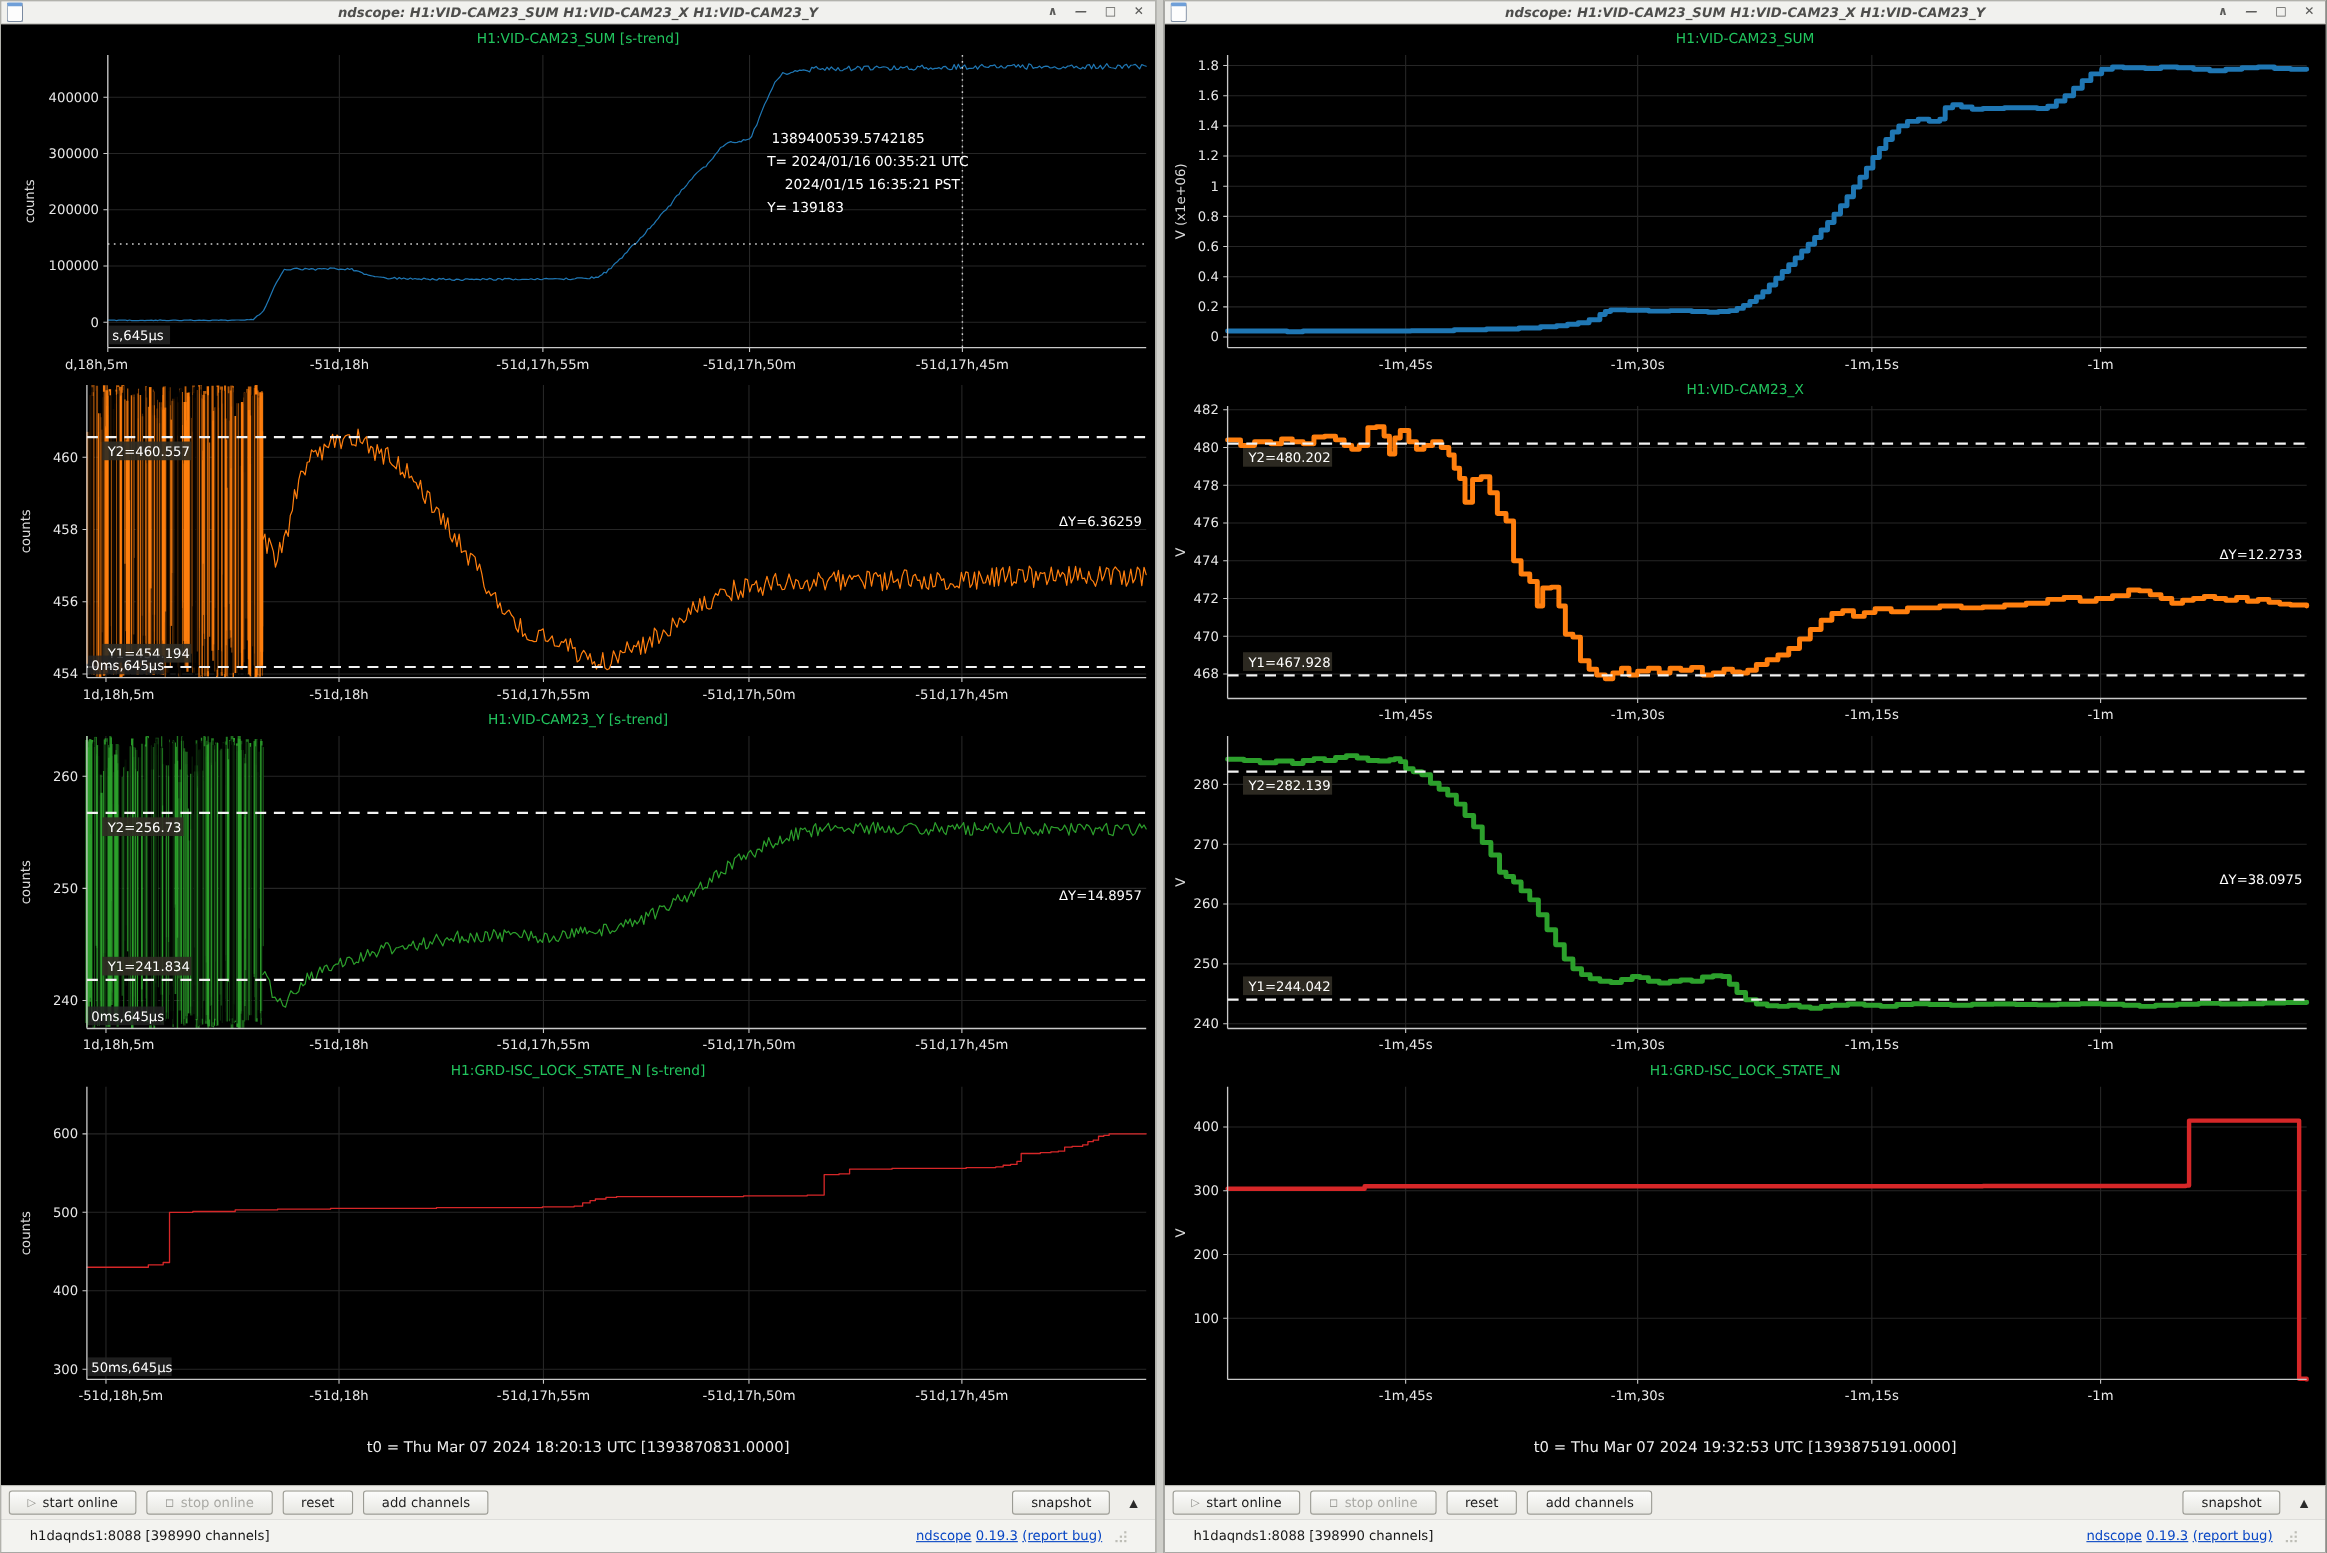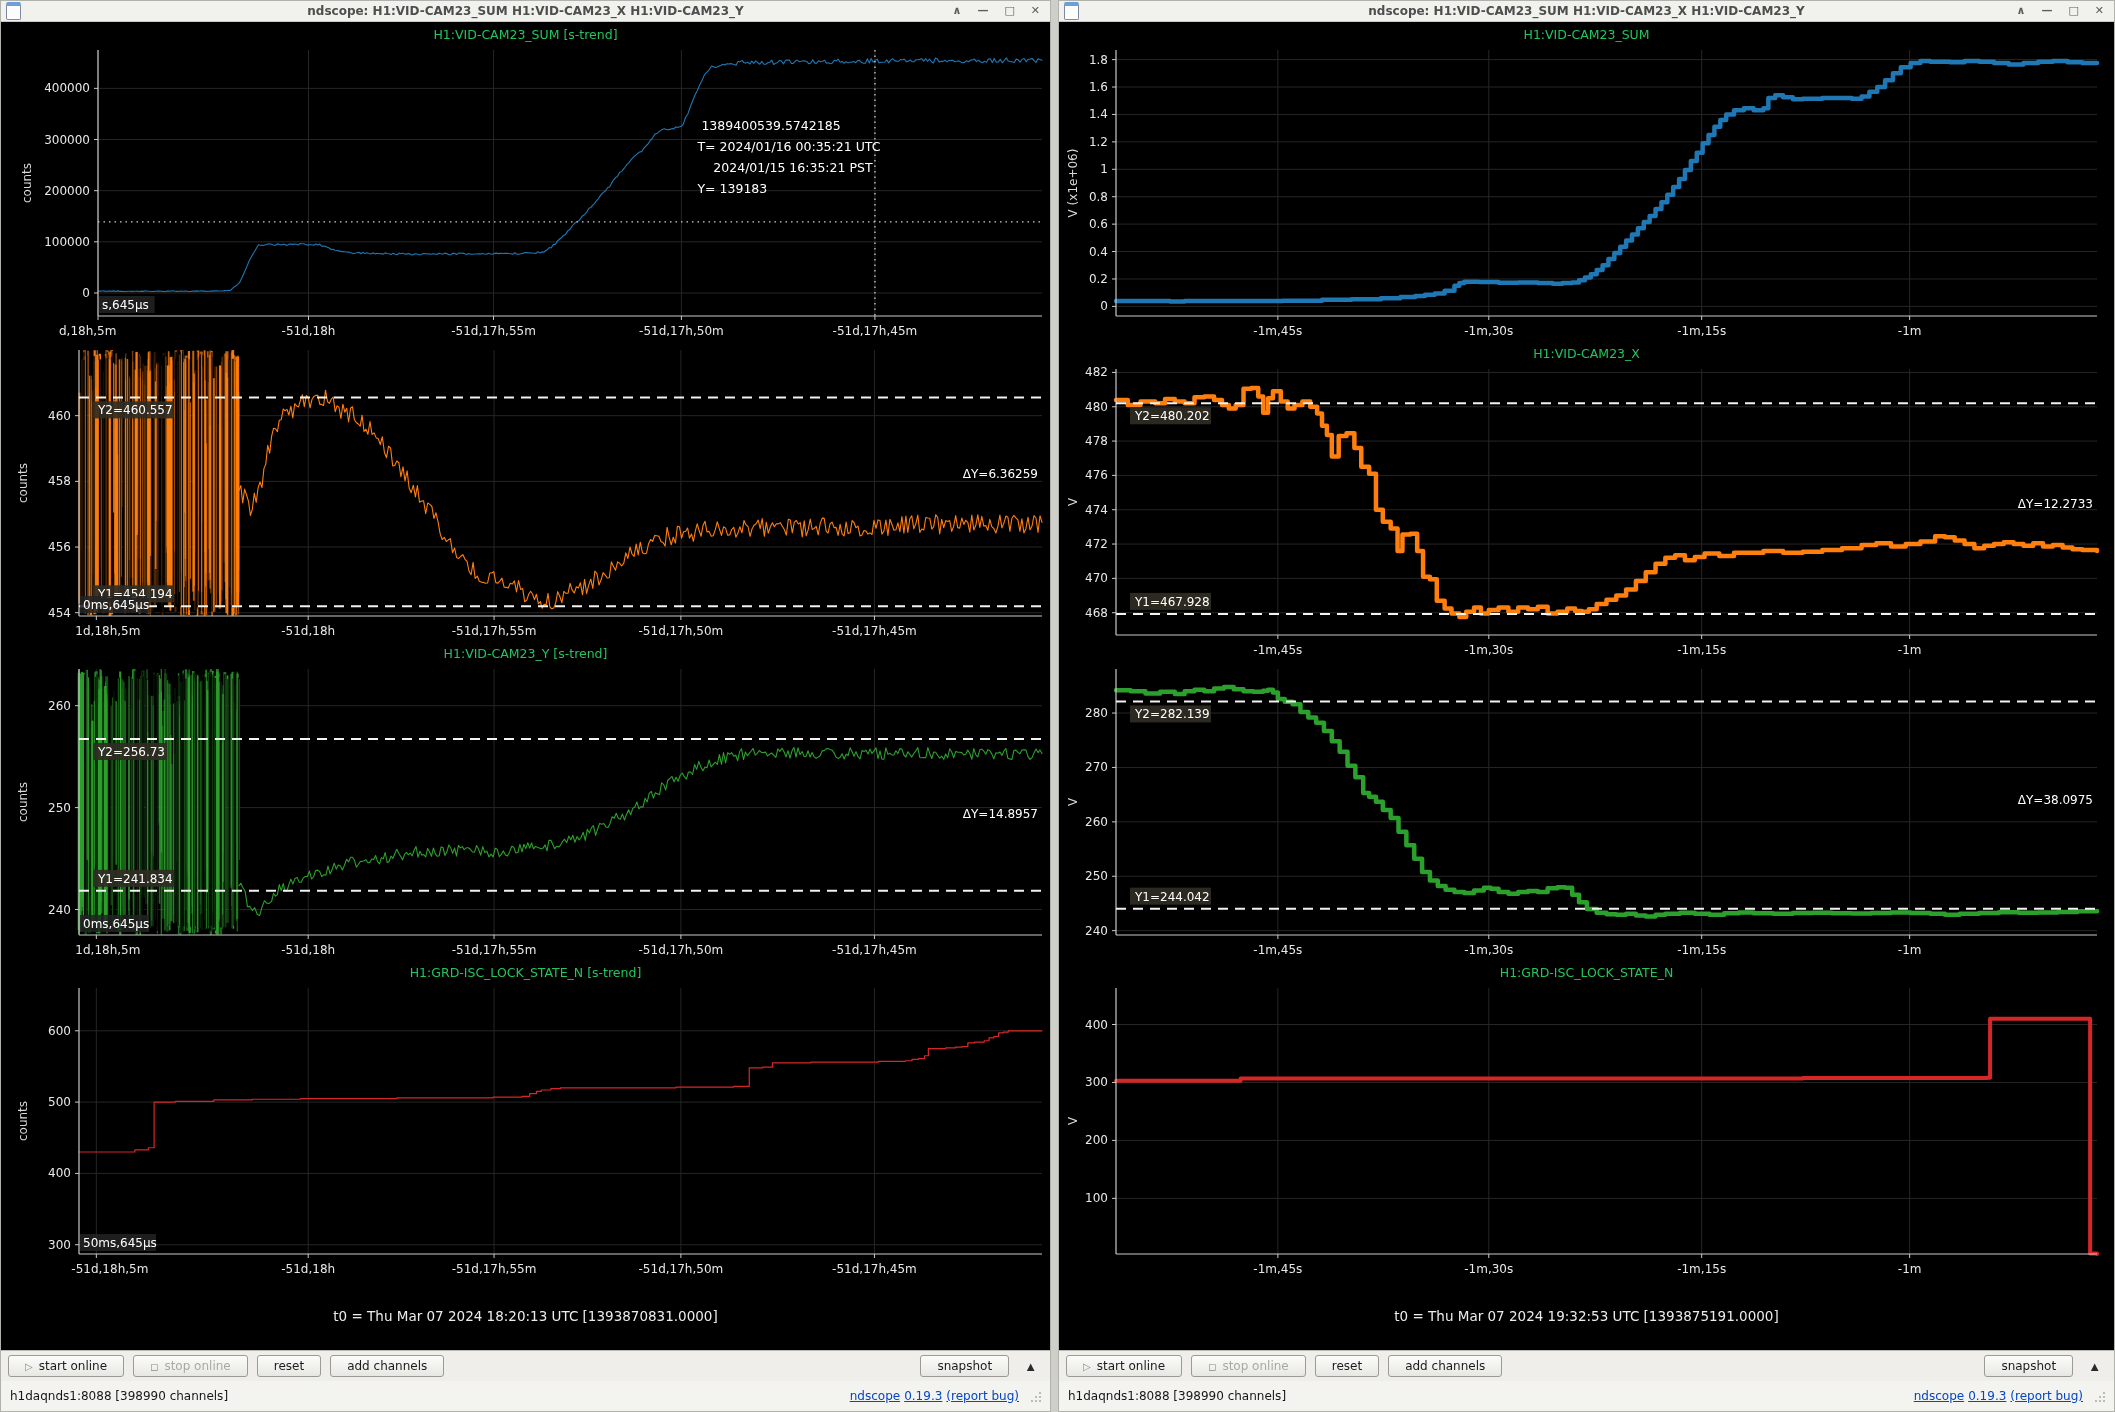--- a/index.html
+++ b/index.html
@@ -3,21 +3,21 @@
 <meta charset="utf-8">
 <style>
   html,body{margin:0;padding:0;}
   body{width:2115px;height:1412px;background:#cfcfca;position:relative;overflow:hidden;
        font-family:"DejaVu Sans",sans-serif;}
   .win{position:absolute;top:0;height:1412px;background:#000;border:1px solid #b2b2ac;
        box-sizing:border-box;display:flex;flex-direction:column;}
   .win-left{left:0;width:1051px;}
   .win-right{left:1058px;width:1057px;}
   .titlebar{height:20px;background:#f1f1ee;display:flex;align-items:center;position:relative;
-            flex:0 0 auto;border-bottom:1px solid #c8c8c2;}
+            flex:0 0 auto;border-bottom:1px solid #c8c8c2;font-style:italic;}
   .titlebar .appicon{width:13px;height:13px;margin-left:5px;background:#fdfdfd;border:1px solid #7a8aa0;
             border-top:4px solid #6f9fd8;border-radius:2px;}
   .titlebar .title{position:absolute;left:0;right:0;text-align:center;font-size:12px;font-weight:bold;
             color:#4e4e4c;pointer-events:none;}
   .titlebar .controls{margin-left:auto;display:flex;gap:16px;padding-right:10px;z-index:2;}
   .titlebar .controls span{color:#5c5c5a;font-size:11px;font-weight:bold;line-height:20px;cursor:default;}
   .plotregion{flex:1 1 auto;background:#000;display:flex;flex-direction:column;padding-top:3px;}
   .plotblock{flex:0 0 auto;}
   .plot-title{color:#22c55e;font-size:12.5px;text-align:center;height:19px;line-height:19px;}
   .t0line{color:#ececec;font-size:13.5px;text-align:center;flex:1 0 auto;display:flex;
@@ -25,21 +25,21 @@
   .toolbar{flex:0 0 30px;background:#efeeea;border-top:1px solid #b9b9b3;display:flex;
            align-items:center;gap:9px;padding:0 7px;}
   .btn{background:linear-gradient(#fcfcfb,#e7e7e2);border:1px solid #9b9b94;border-radius:3px;
        font-family:"DejaVu Sans",sans-serif;font-size:12px;color:#1c1c1c;padding:3px 16px;
        display:flex;align-items:center;gap:6px;white-space:nowrap;}
   .btn .bicon{font-size:10px;color:#8b8b86;}
   .btn.disabled{color:#a9a9a4;}
   .spacer{flex:1 1 auto;}
   .upbtn{background:none;border:none;font-size:13px;color:#2a2a2a;padding:0 6px;}
   .statusbar{flex:0 0 30px;background:#f3f3f0;display:flex;align-items:center;font-size:12px;
-             color:#161616;padding:0 9px;gap:4px;}
+             color:#161616;padding:0 26px;gap:4px;}
   .statusbar a{color:#0645c4;}
   .grip{width:12px;height:12px;margin-left:6px;position:relative;}
   .grip::before{content:"";position:absolute;right:0;bottom:0;width:2px;height:2px;background:#bdbdb6;
       box-shadow:-4px 0 #bdbdb6,-8px 0 #bdbdb6,0 -4px #bdbdb6,-4px -4px #bdbdb6,0 -8px #bdbdb6;}
   svg{display:block;}
 </style>
 </head>
 <body>
 
 <div class="win win-left">

